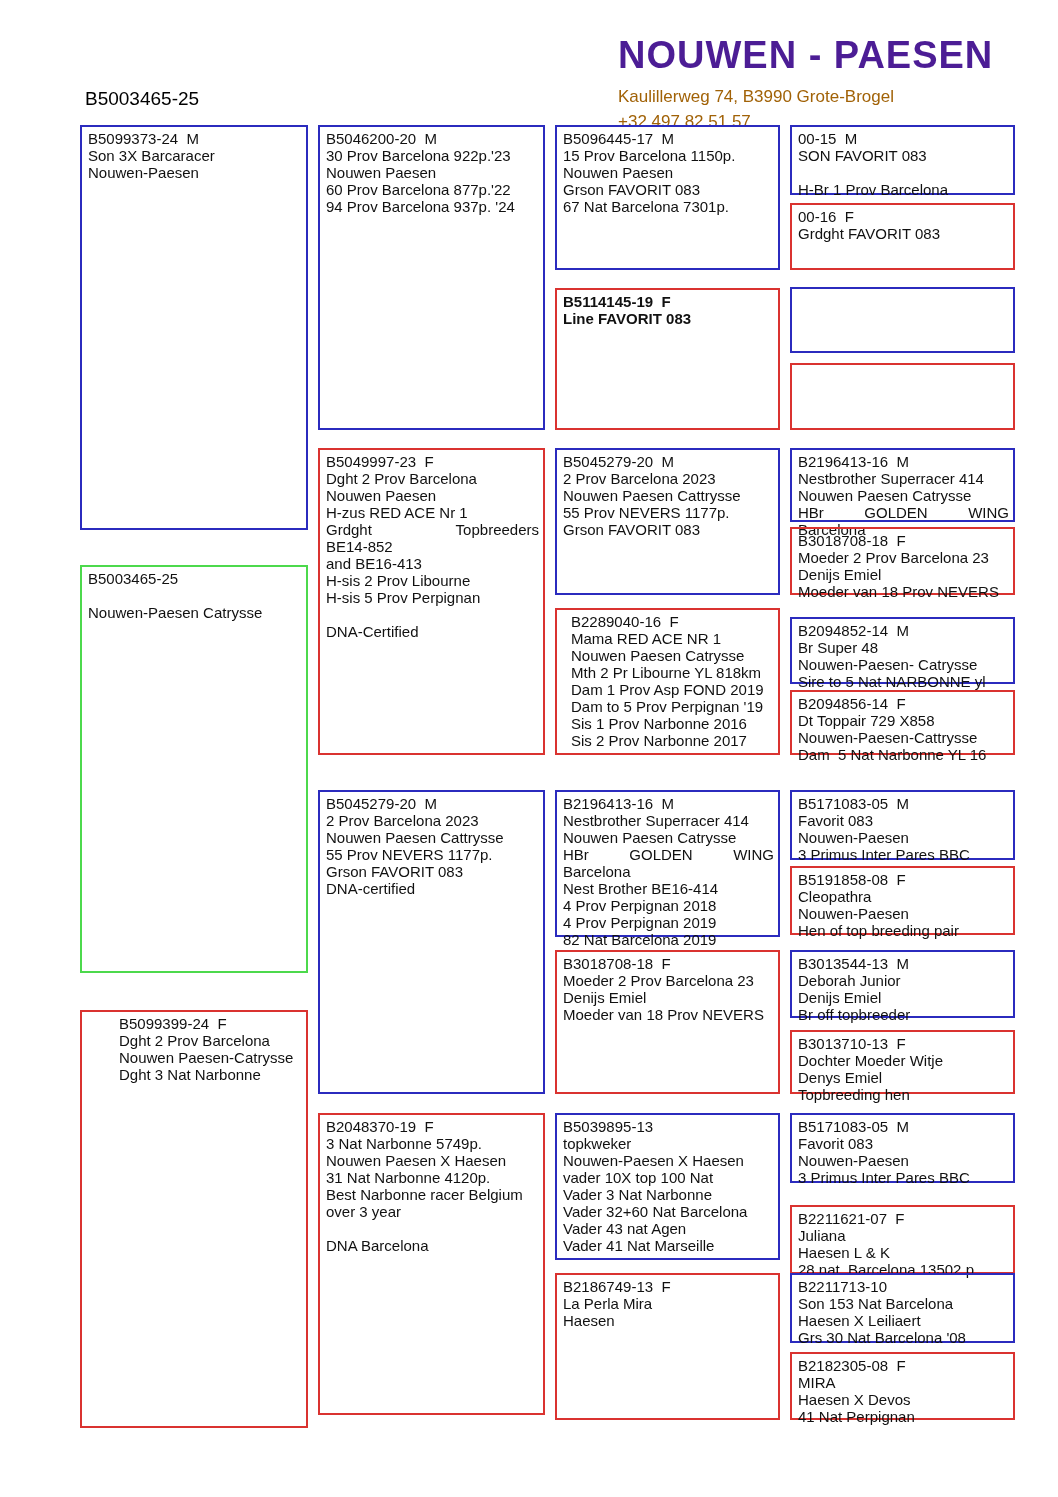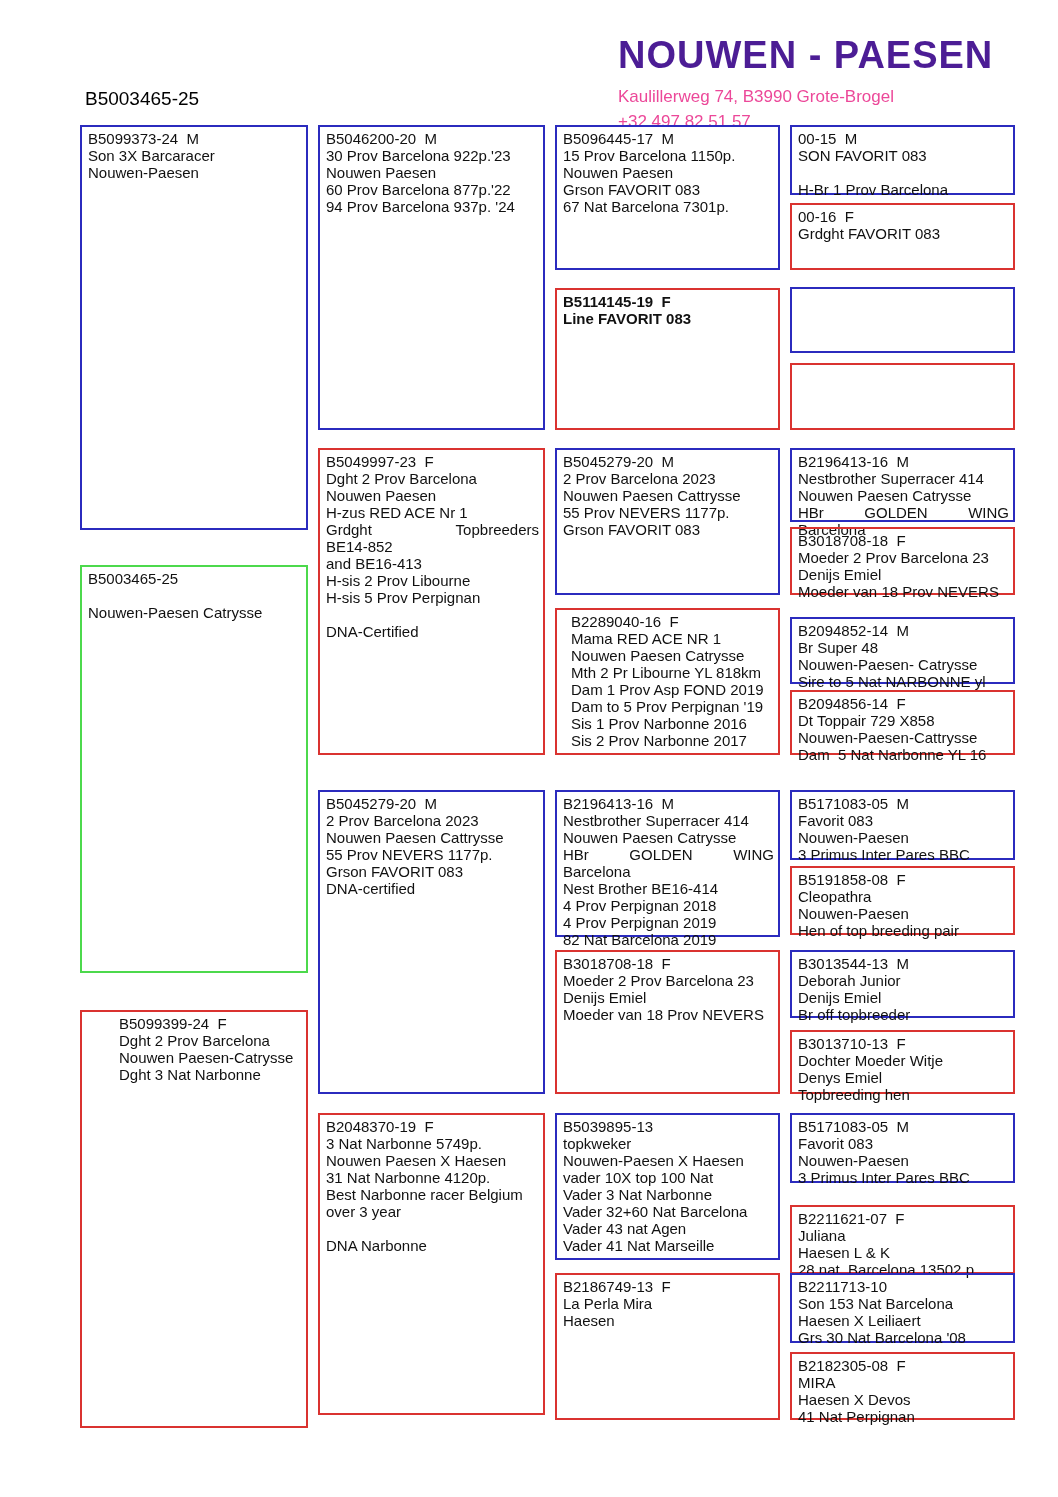--- a/index.html
+++ b/index.html
@@ -25,21 +25,21 @@
   #header .title {
     font-size: 38px;
     font-weight: bold;
     letter-spacing: 1px;
     color: #4c1d95;
     margin-bottom: 7px;
     white-space: nowrap;
   }
   #header .address, #header .phone {
     font-size: 17px;
-    color: #ec4899;
+    color: #a16207;
     line-height: 25px;
     white-space: nowrap;
   }
   #ring-top {
     position: absolute;
     left: 85px;
     top: 88px;
     font-size: 19px;
     color: #000000;
   }
@@ -118,21 +118,21 @@
       <div class="ln">DNA-certified</div>
     </div>
   <div class="box f" style="left:318px; top:1113px; width:227px; height:302px;">
       <div class="ln">B2048370-19  F</div>
       <div class="ln">3 Nat Narbonne 5749p.</div>
       <div class="ln">Nouwen Paesen X Haesen</div>
       <div class="ln">31 Nat Narbonne 4120p.</div>
       <div class="ln">Best Narbonne racer Belgium</div>
       <div class="ln">over 3 year</div>
       <div class="ln">&nbsp;</div>
-      <div class="ln">DNA Narbonne</div>
+      <div class="ln">DNA Barcelona</div>
     </div>
 
   <div class="box m" style="left:555px; top:125px; width:225px; height:145px;">
       <div class="ln">B5096445-17  M</div>
       <div class="ln">15 Prov Barcelona 1150p.</div>
       <div class="ln">Nouwen Paesen</div>
       <div class="ln">Grson FAVORIT 083</div>
       <div class="ln">67 Nat Barcelona 7301p.</div>
     </div>
   <div class="box f" style="left:555px; top:288px; width:225px; height:142px;font-weight:bold;">

